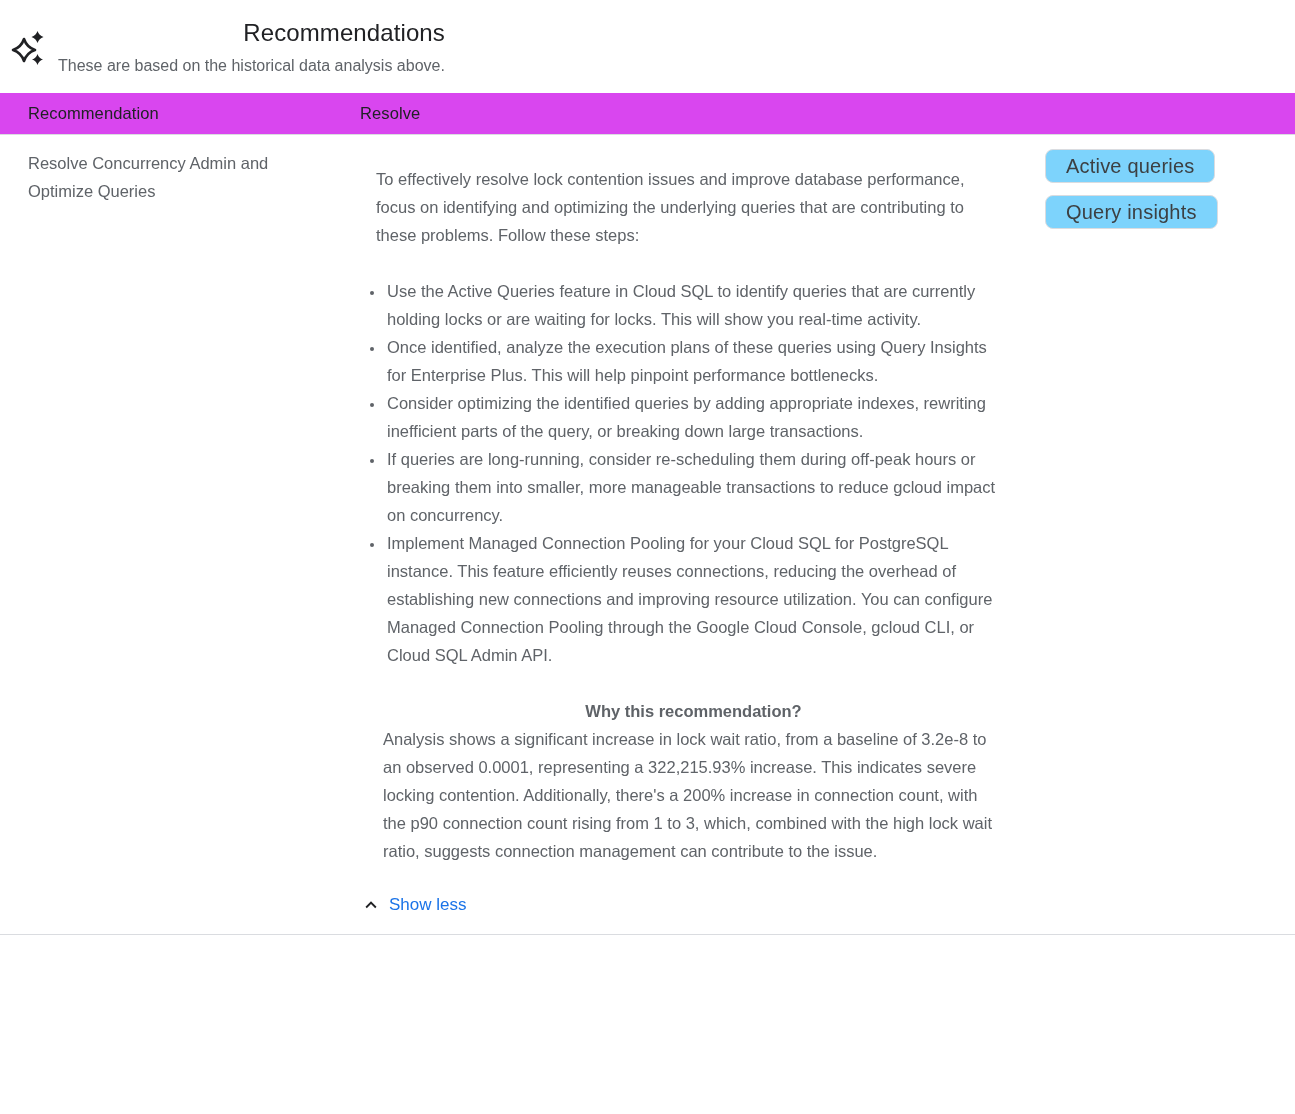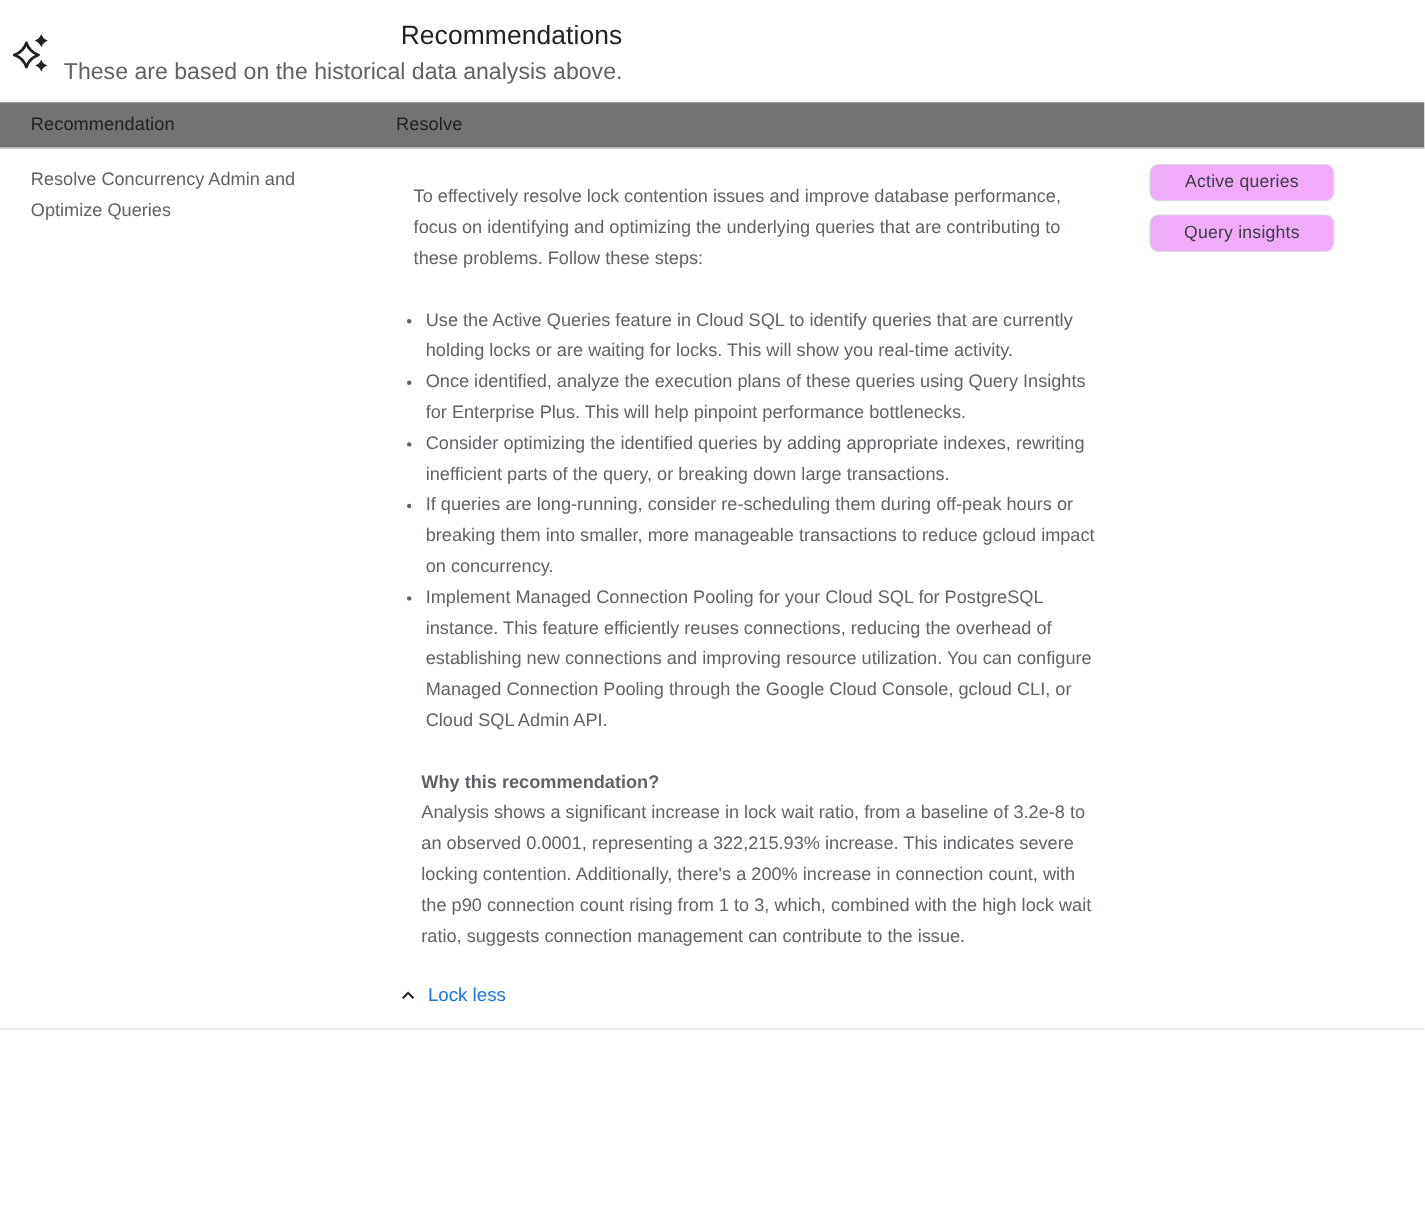--- a/index.html
+++ b/index.html
@@ -24,31 +24,31 @@
   .page-title {
     margin: 0;
     font-size: 24px;
     font-weight: 400;
     color: #202124;
     letter-spacing: 0.1px;
     line-height: 30px;
   }
   .page-subtitle {
     margin: 7px 0 0 0;
-    font-size: 21px;
+    font-size: 16px;
     color: #5f6368;
     line-height: 22px;
   }
 
   
   .table { margin-top: 16px; }
   .thead {
     display: grid;
     grid-template-columns: 332px 652px 1fr;
-    background: #737373;
+    background: #d946ef;
     border-bottom: 1px solid #dadce0;
     padding: 11px 0 11px 28px;
     align-items: center;
   }
   .th {
     font-size: 16.5px;
     font-weight: 500;
     color: #202124;
     letter-spacing: 0.1px;
   }
@@ -73,21 +73,21 @@
   .cell-details p.intro { margin: 16px; }
 
   ul.steps {
     margin: 28px 0 28px 0;
     padding-left: 25px;
   }
   ul.steps li { margin: 0; padding-left: 2px; }
   ul.steps li::marker { color: #5f6368; font-size: 14px; }
 
   .why { margin: 18px 0 0 23px; }
-  .why-heading { font-weight: 700; color: #5f6368; }
+  .why-heading { font-weight: 700; color: #5f6368; text-align: center; }
 
   .showless {
     display: inline-flex;
     align-items: center;
     margin-top: 26px;
     cursor: pointer;
     gap: 7px;
   }
   .showless .label {
     color: #1a73e8;
@@ -110,26 +110,26 @@
   .ext-icon { width: 15px; height: 15px; margin-left: 5px; vertical-align: -1px; }
 
   
   .cell-actions { padding-top: 0px; }
   .chip-btn {
     display: block;
     margin: 0 0 12px 33px;
     min-width: 168px;
     height: 34px;
     padding: 0 20px;
-    background: #f0abfc;
+    background: #7dd3fc;
     border: 1px solid #dadce0;
     border-radius: 8px;
     color: #3c4043;
     font-family: "Liberation Sans", "DejaVu Sans", sans-serif;
-    font-size: 16px;
+    font-size: 20px;
     font-weight: 500;
     letter-spacing: 0.2px;
     text-align: center;
     cursor: pointer;
   }
 </style>
 </head>
 <body>
 
 <div class="page">
@@ -173,21 +173,21 @@
 
         <div class="why">
           <div class="why-heading">Why this recommendation?</div>
           <div class="why-text">Analysis shows a significant increase in lock wait ratio, from a baseline of 3.2e-8 to an observed 0.0001, representing a 322,215.93% increase. This indicates severe locking contention. Additionally, there's a 200% increase in connection count, with the p90 connection count rising from 1 to 3, which, combined with the high lock wait ratio, suggests connection management can contribute to the issue.</div>
         </div>
 
         <div class="showless">
           <svg class="chevron-up" viewBox="0 0 24 24">
             <path d="M7.41 15.41 12 10.83l4.59 4.58L18 14l-6-6-6 6z" fill="#202124"></path>
           </svg>
-          <span class="label">Lock less</span>
+          <span class="label">Show less</span>
         </div>
 
       </div>
 
       <div class="cell-actions">
         <button class="chip-btn">Active queries</button>
         <button class="chip-btn">Query insights</button>
       </div>
 
     </div>

